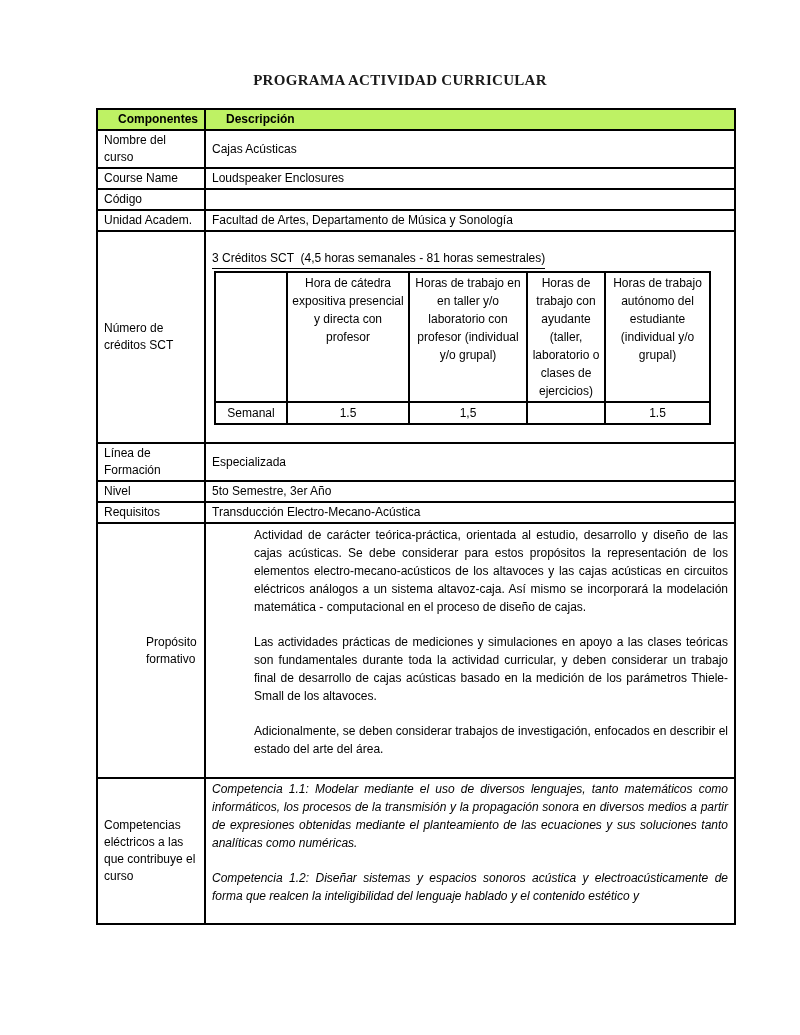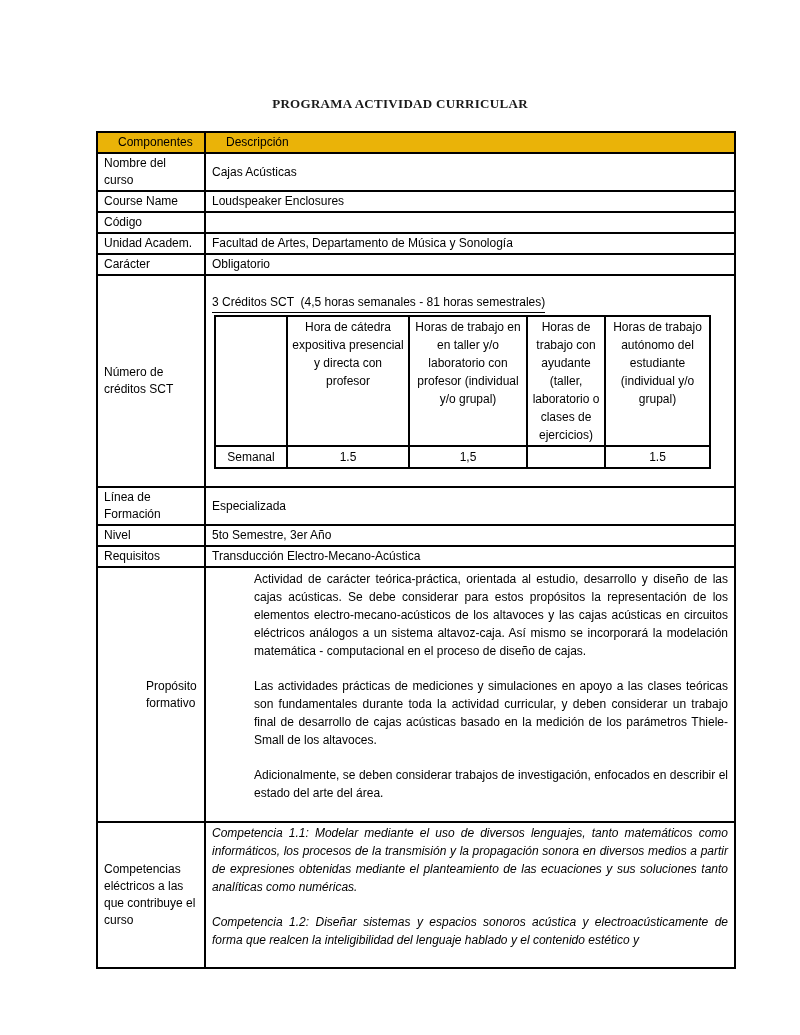--- a/index.html
+++ b/index.html
@@ -11,47 +11,47 @@
     position: relative;
     width: 800px;
     height: 1035px;
     background: #ffffff;
     font-family: "Liberation Sans", "DejaVu Sans", sans-serif;
     color: #000000;
     overflow: hidden;
   }
   .doc-title {
     margin: 0;
-    padding-top: 96px;
+    padding-top: 72px;
     text-align: center;
     font-family: "Liberation Serif", "DejaVu Serif", serif;
     font-weight: bold;
-    font-size: 13px;
+    font-size: 15px;
     letter-spacing: 0.3px;
     color: #1a1a1a;
   }
   table.main {
     border-collapse: collapse;
     table-layout: fixed;
     width: 638px;
     margin: 19px 0 0 96px;
   }
   table.main col.c1 { width: 108px; }
   table.main col.c2 { width: 530px; }
   table.main td {
     border: 2px solid #000000;
     font-size: 12px;
     line-height: 17px;
     padding: 1px 6px;
     vertical-align: middle;
     overflow: hidden;
   }
   tr.head td {
-    background: #eab308;
-    font-weight: normal;
+    background: #bef264;
+    font-weight: bold;
     height: 17px;
     padding-left: 20px;
   }
   td.lbl { vertical-align: top; padding-top: 2px; }
   td.val-top { vertical-align: top; }
   tr.r18 td { height: 16px; }
   tr.r36 td { height: 34px; }
   tr.credits td { height: 208px; }
   tr.proposito td { height: 251px; padding-left: 48px; }
   tr.competencias td { height: 130px; }
@@ -131,24 +131,20 @@
     <tr class="r18">
       <td class="lbl">Código</td>
       <td></td>
     </tr>
 
     <tr class="r18">
       <td class="lbl">Unidad Academ.</td>
       <td>Facultad de Artes, Departamento de Música y Sonología</td>
     </tr>
 
-    <tr class="r18">
-      <td class="lbl">Carácter</td>
-      <td>Obligatorio</td>
-    </tr>
 
     <tr class="credits">
       <td class="lbl">Número de créditos SCT</td>
       <td class="val-top credits-cell">
         <div class="credits-intro"><span>3 Créditos SCT  (4,5 horas semanales - 81 horas semestrales)</span></div>
         <table class="schedule">
           <colgroup>
                 <col class="sc1">
                 <col class="sc2">
                 <col class="sc3">

